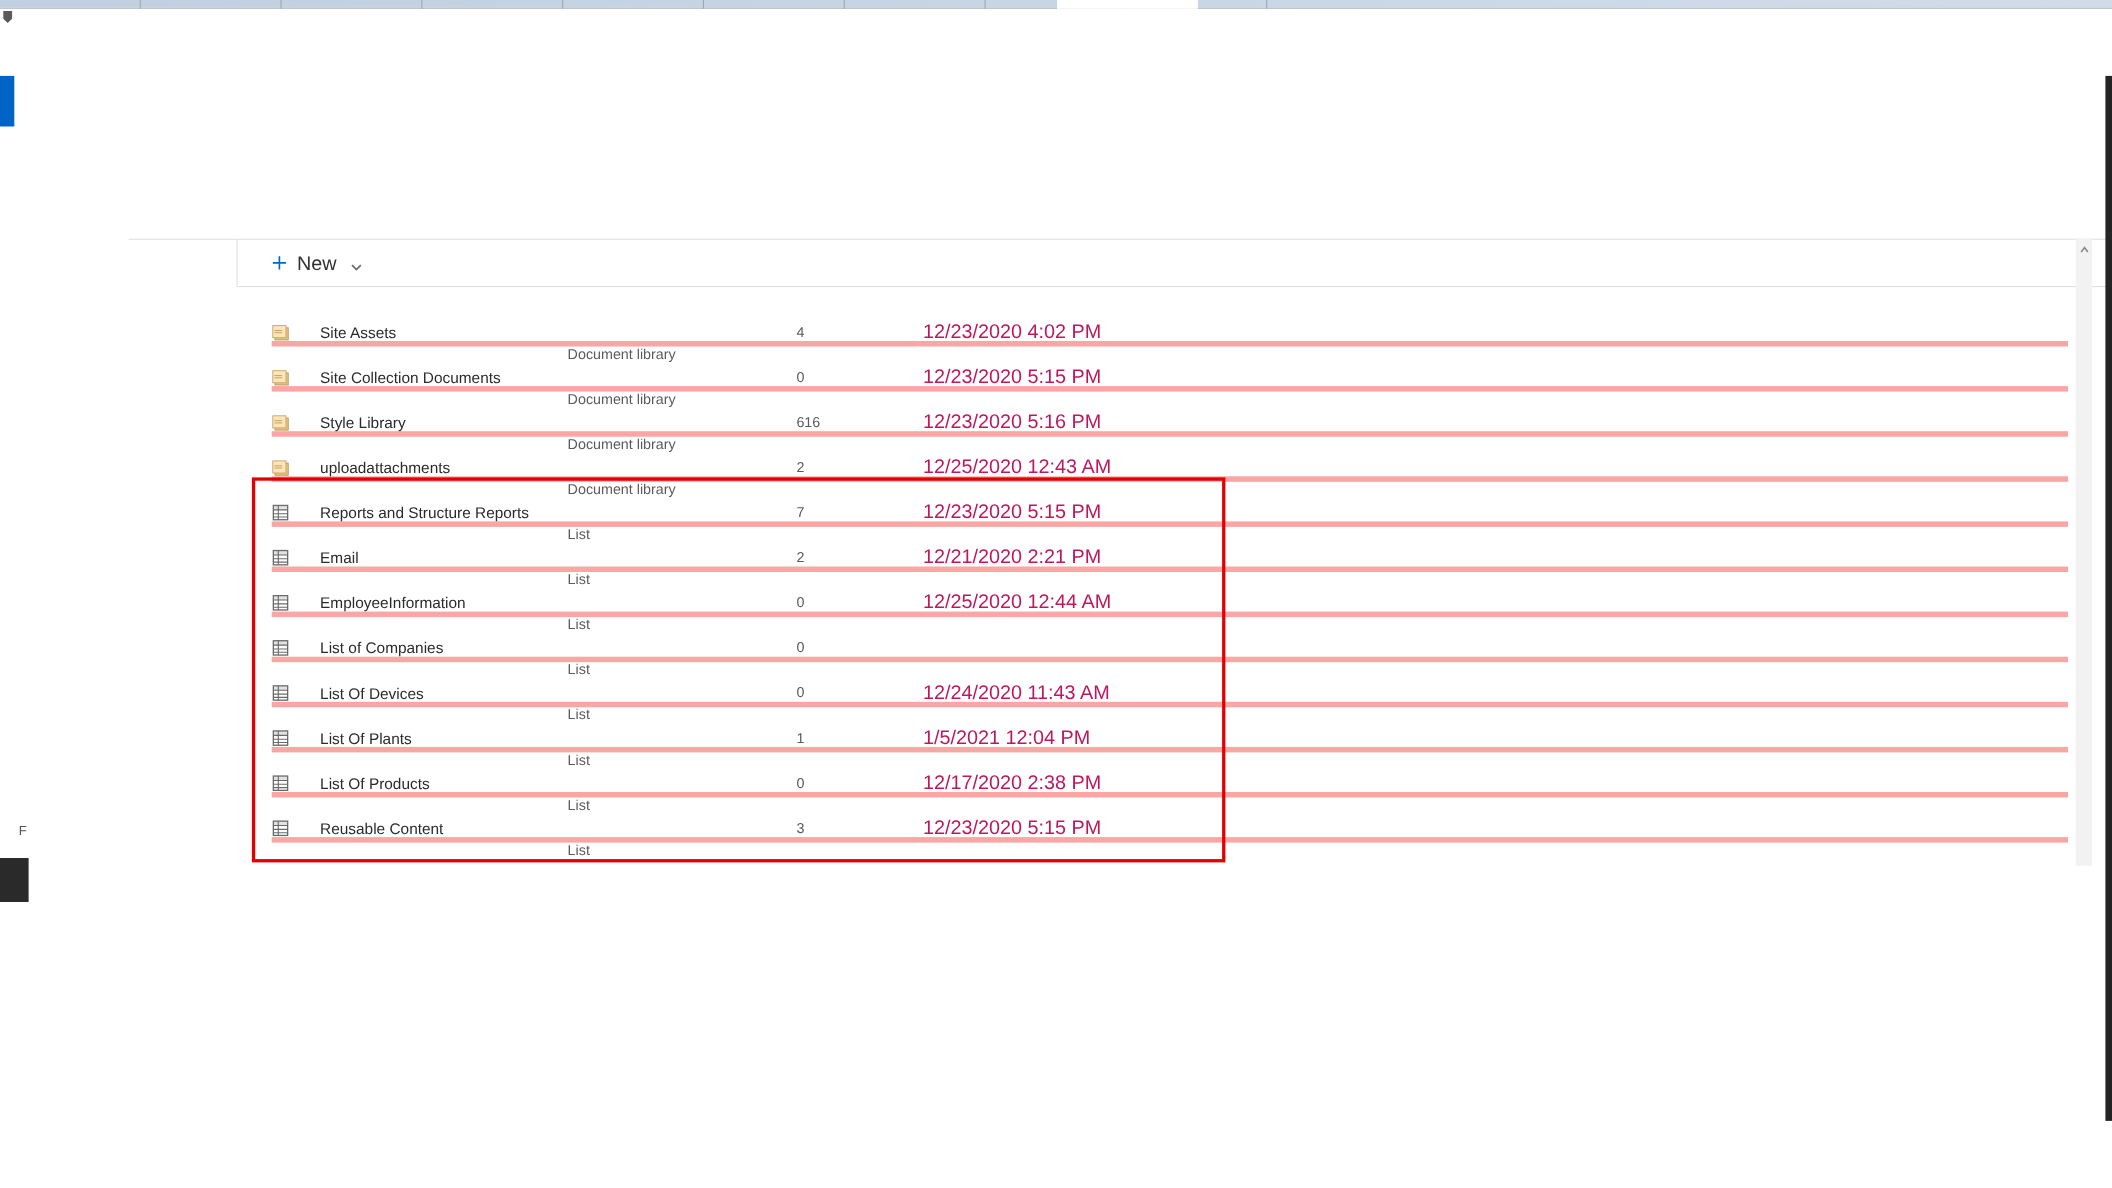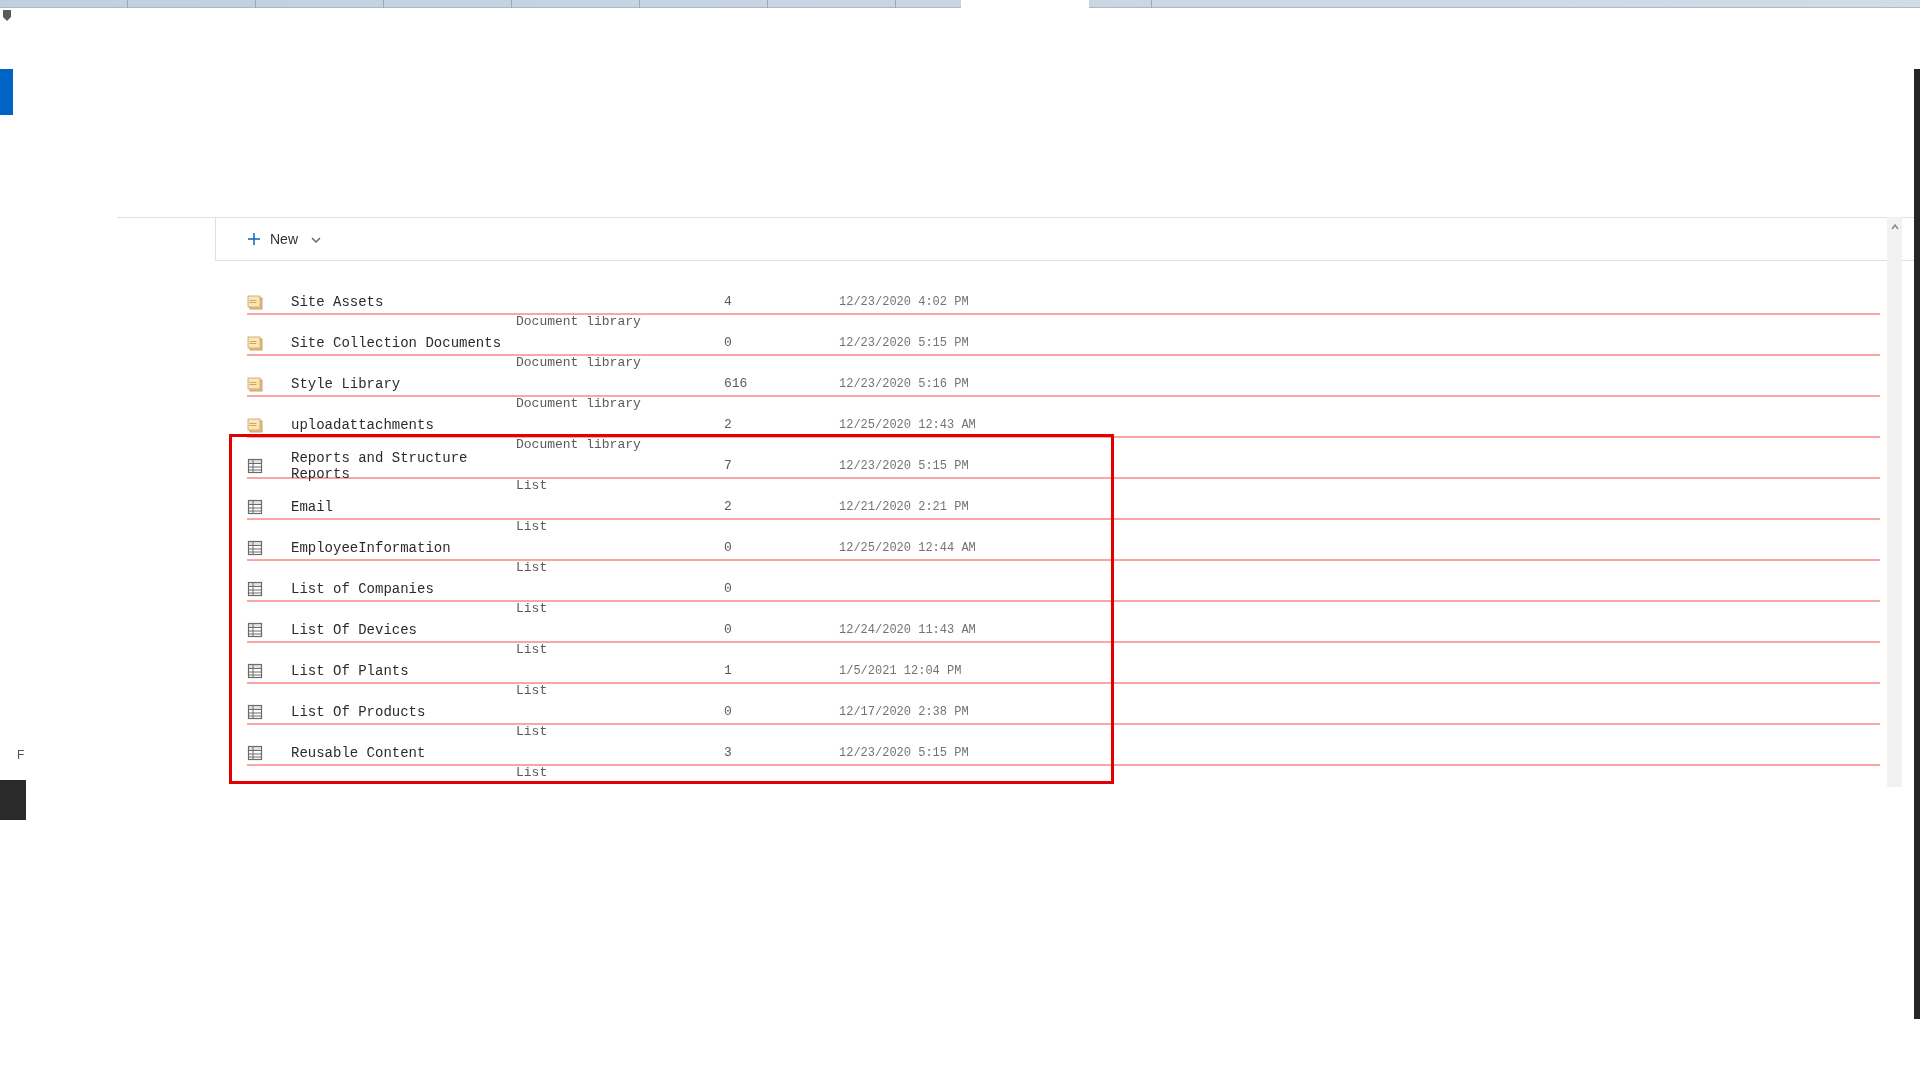--- a/index.html
+++ b/index.html
@@ -56,58 +56,57 @@
       display: flex;
       align-items: center;
       padding-left: 30px;
     }
     .new-button {
       display: flex;
       align-items: center;
       cursor: pointer;
       gap: 8px;
       color: #323130;
-      font-size: 14px;
+      font-size: 18px;
     }
     .plus-icon svg { display: block; }
     .chevron-down {
       width: 12px; height: 12px;
       margin-left: 4px;
     }
     .table-container {
       position: absolute;
       left: 247px;
       top: 274px;
       right: 40px;
     }
     .row {
       display: grid;
       grid-template-columns: 44px 225px 208px 115px 570px;
       align-items: center;
       height: 41px;
-      border-bottom: 2px solid #fca5a5;
-      font-family: Liberation Mono, monospace;
+      border-bottom: 5px solid #fca5a5;
     }
     .row .icon-cell { display:flex; align-items:center; }
     .row .name-cell {
       font-size: 14px;
       color: #2b2b2b;
     }
     .row .type-cell {
       font-size: 13px;
       color: #5b5b5b;
       margin-top: 40px;
     }
     .row .count-cell {
       font-size: 13px;
       color: #5b5b5b;
     }
     .row .date-cell {
-      font-size: 12px;
-      color: #737373;
+      font-size: 18px;
+      color: #be185d;
     }
     .doclib-icon {
       width: 18px; height: 18px;
     }
     .list-icon {
       width: 16px; height: 16px;
     }
     .highlight-box {
       position: absolute;
       left: 229px;

